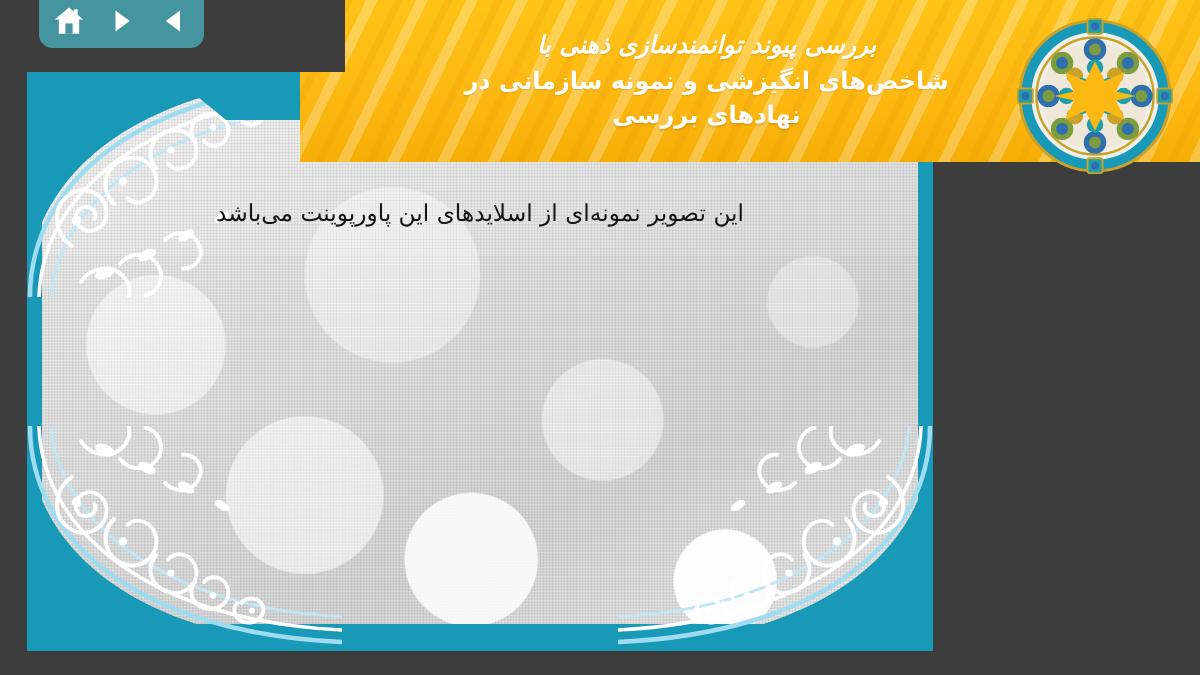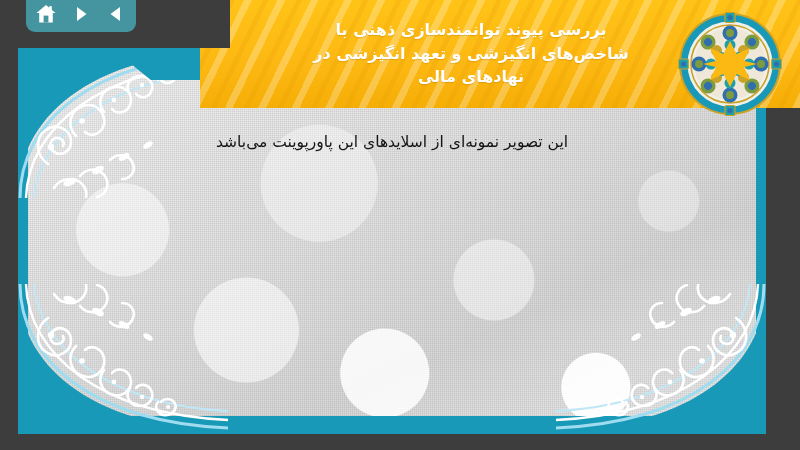--- a/index.html
+++ b/index.html
@@ -43,21 +43,21 @@
     justify-content: center;
     cursor: pointer;
   }
   .nav-btn svg { display: block; }
 
   
   .slide {
     position: absolute;
     left: 18px;
     top: 48px;
-    width: 748px;
+    width: 604px;
     height: 386px;
     background: #1899b8;
     overflow: hidden;
     z-index: 10;
   }
 
   
   .content-panel {
     position: absolute;
     left: 10px;
@@ -119,21 +119,21 @@
   }
   .title-line {
     font-size: 16px;
     font-weight: bold;
     color: #ffffff;
     line-height: 1.42;
     white-space: nowrap;
     letter-spacing: .2px;
     text-shadow: 0 1px 1px rgba(160,105,0,.28);
   }
-  .title-line.l1 { color: #ffffff; }
+  .title-line.l1 { color: #ffffff; font-style: italic; }
 
   
   .title-tab {
     position: absolute;
     left: 120px;
     top: 30px;
     width: 110px;
     height: 50px;
     background: #1899b8;
     z-index: 28;
@@ -309,22 +309,22 @@
     <div class="body-text">
       <div class="body-line">این تصویر نمونه‌ای از اسلایدهای این پاورپوینت می‌باشد</div>
     </div>
   </div>
 
   <div class="title-tab"></div>
 
   <div class="title-banner">
     <div class="title-text">
       <div class="title-line l1">بررسی پیوند توانمندسازی ذهنی با</div>
-      <div class="title-line">شاخص‌های انگیزشی و تعهد انگیزشی در</div>
-      <div class="title-line">نهادهای مالی</div>
+      <div class="title-line">شاخص‌های انگیزشی و نمونه سازمانی در</div>
+      <div class="title-line">نهادهای بررسی</div>
     </div>
   </div>
 
   <div class="dark-wedge"></div>
 
   <div class="medallion">
     <svg width="104" height="104" viewBox="0 0 104 104" aria-hidden="true">
       <circle cx="52" cy="52" r="50" fill="#1899b8"></circle>
       <circle cx="52" cy="52" r="50" fill="none" stroke="#c9a227" stroke-width="2"></circle>
       <circle cx="52" cy="52" r="44" fill="#f0f0ea"></circle>

